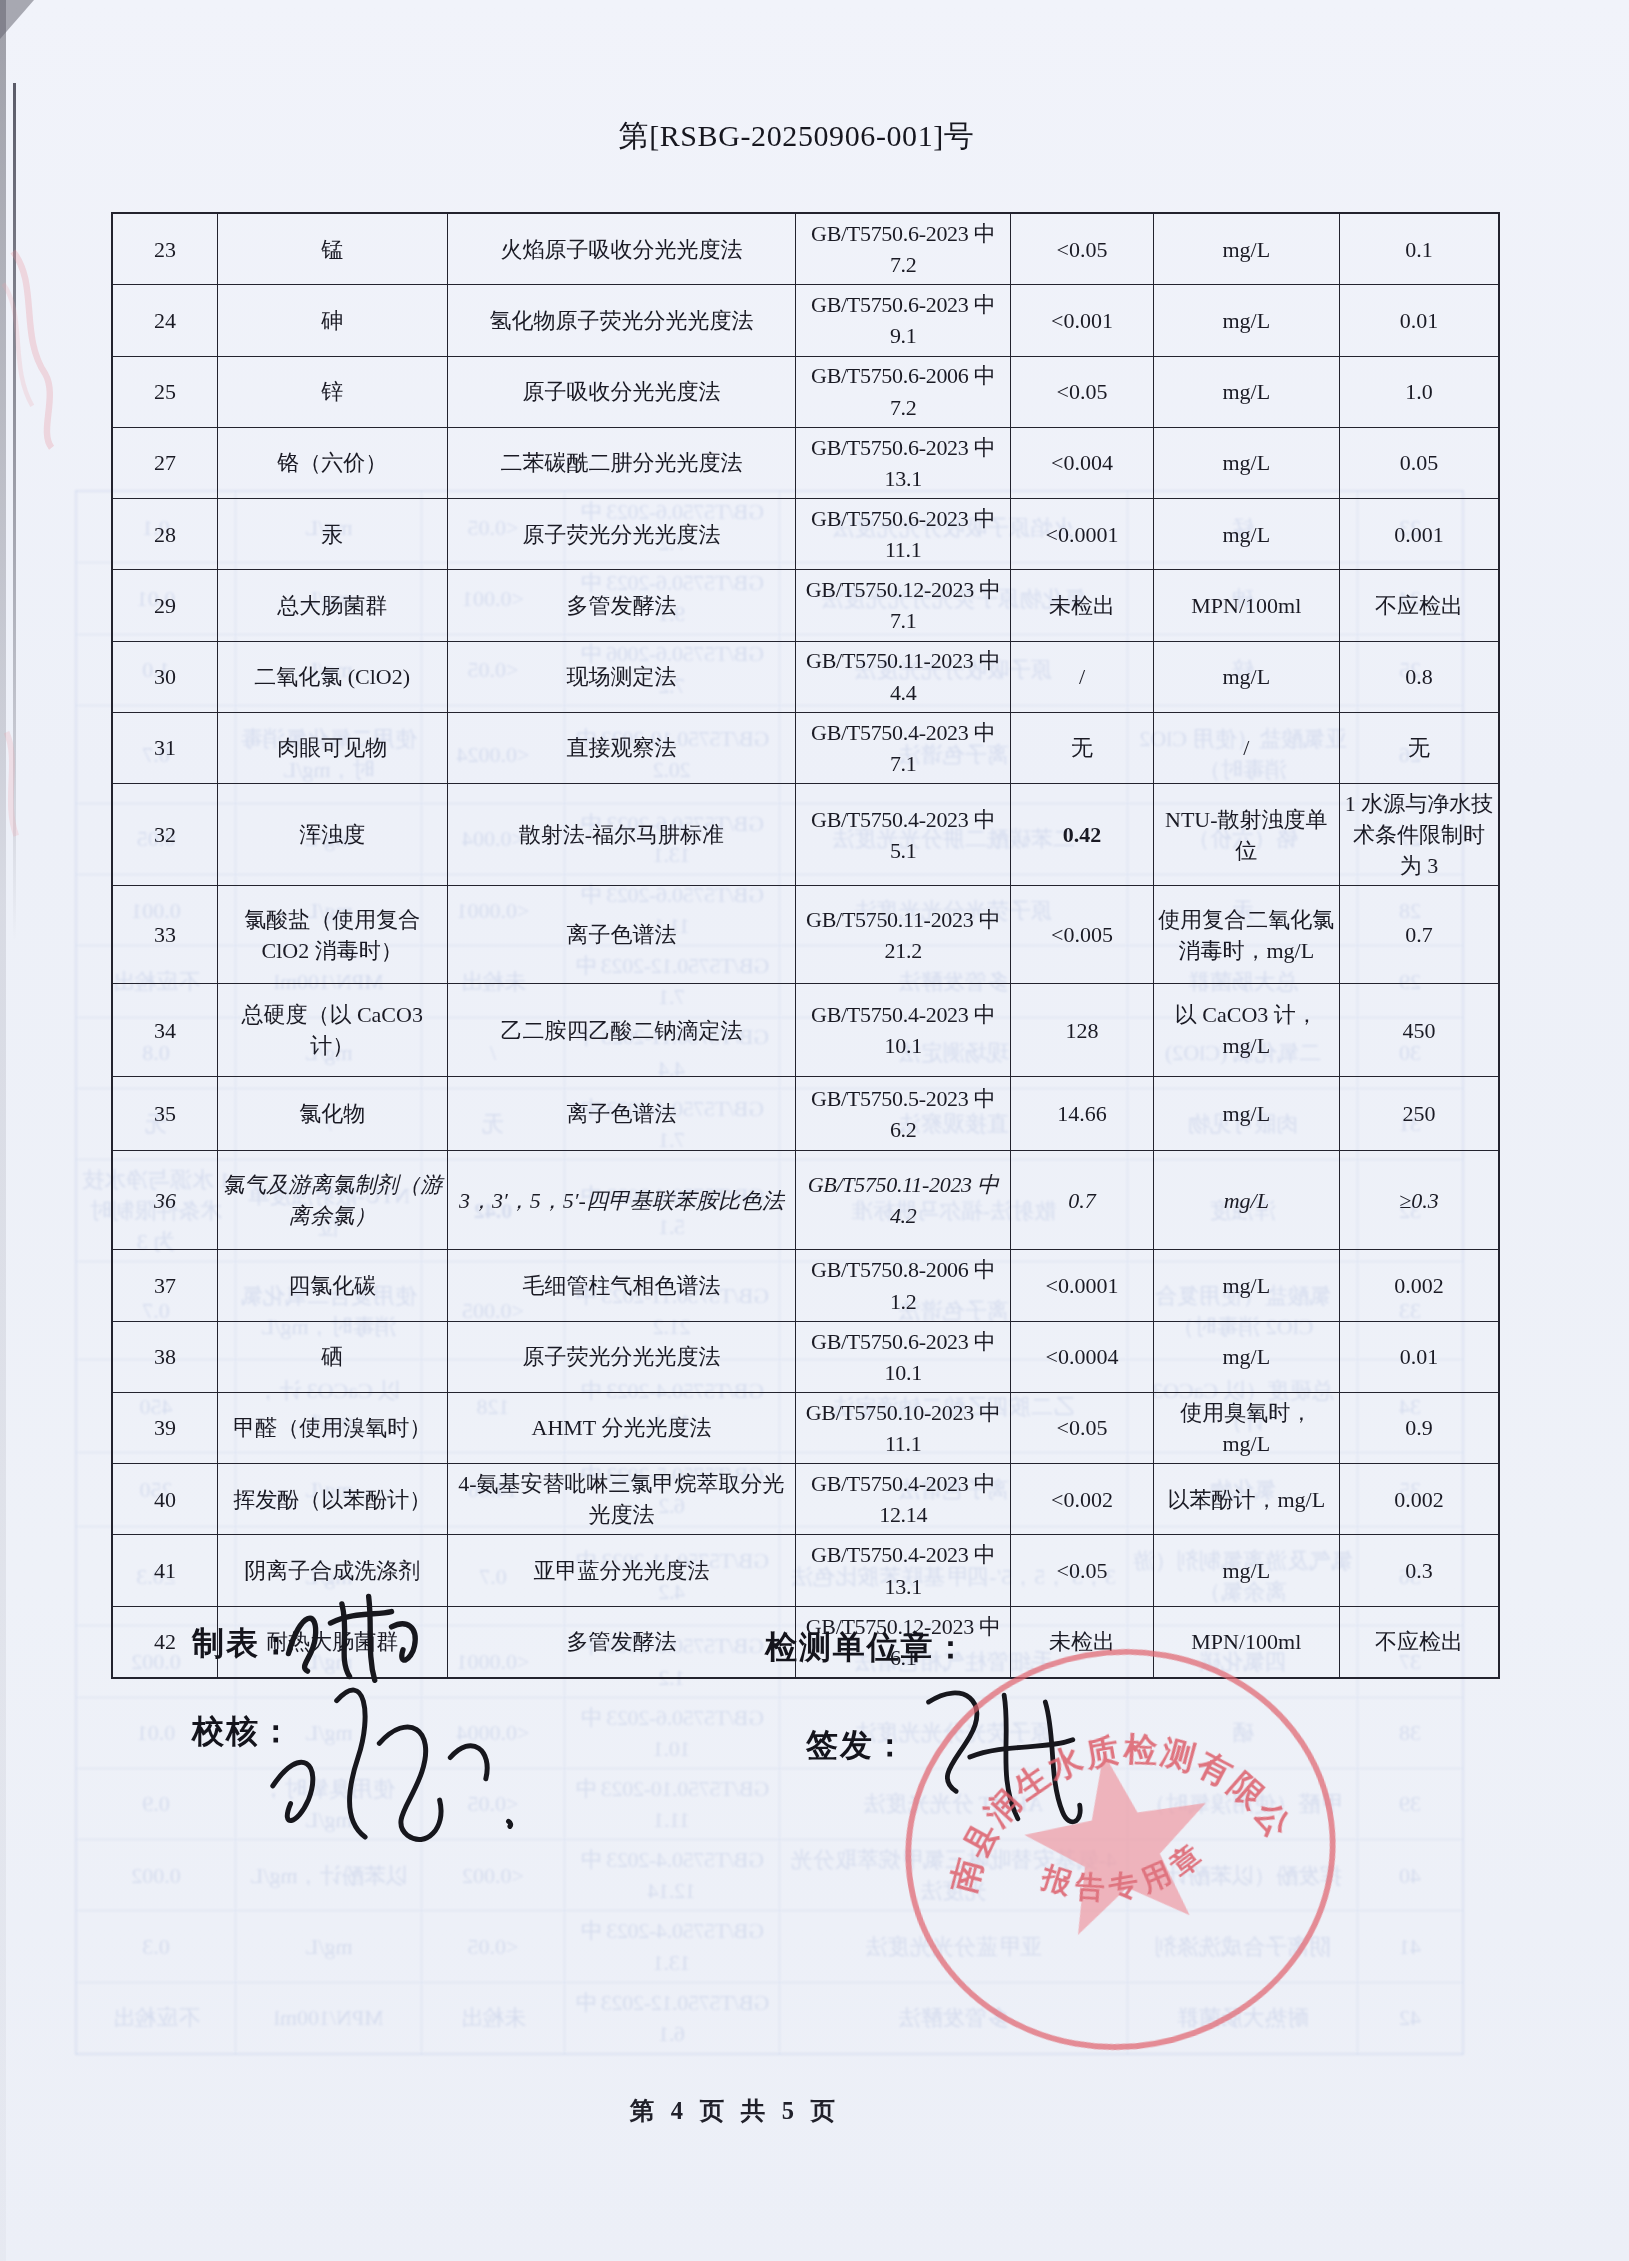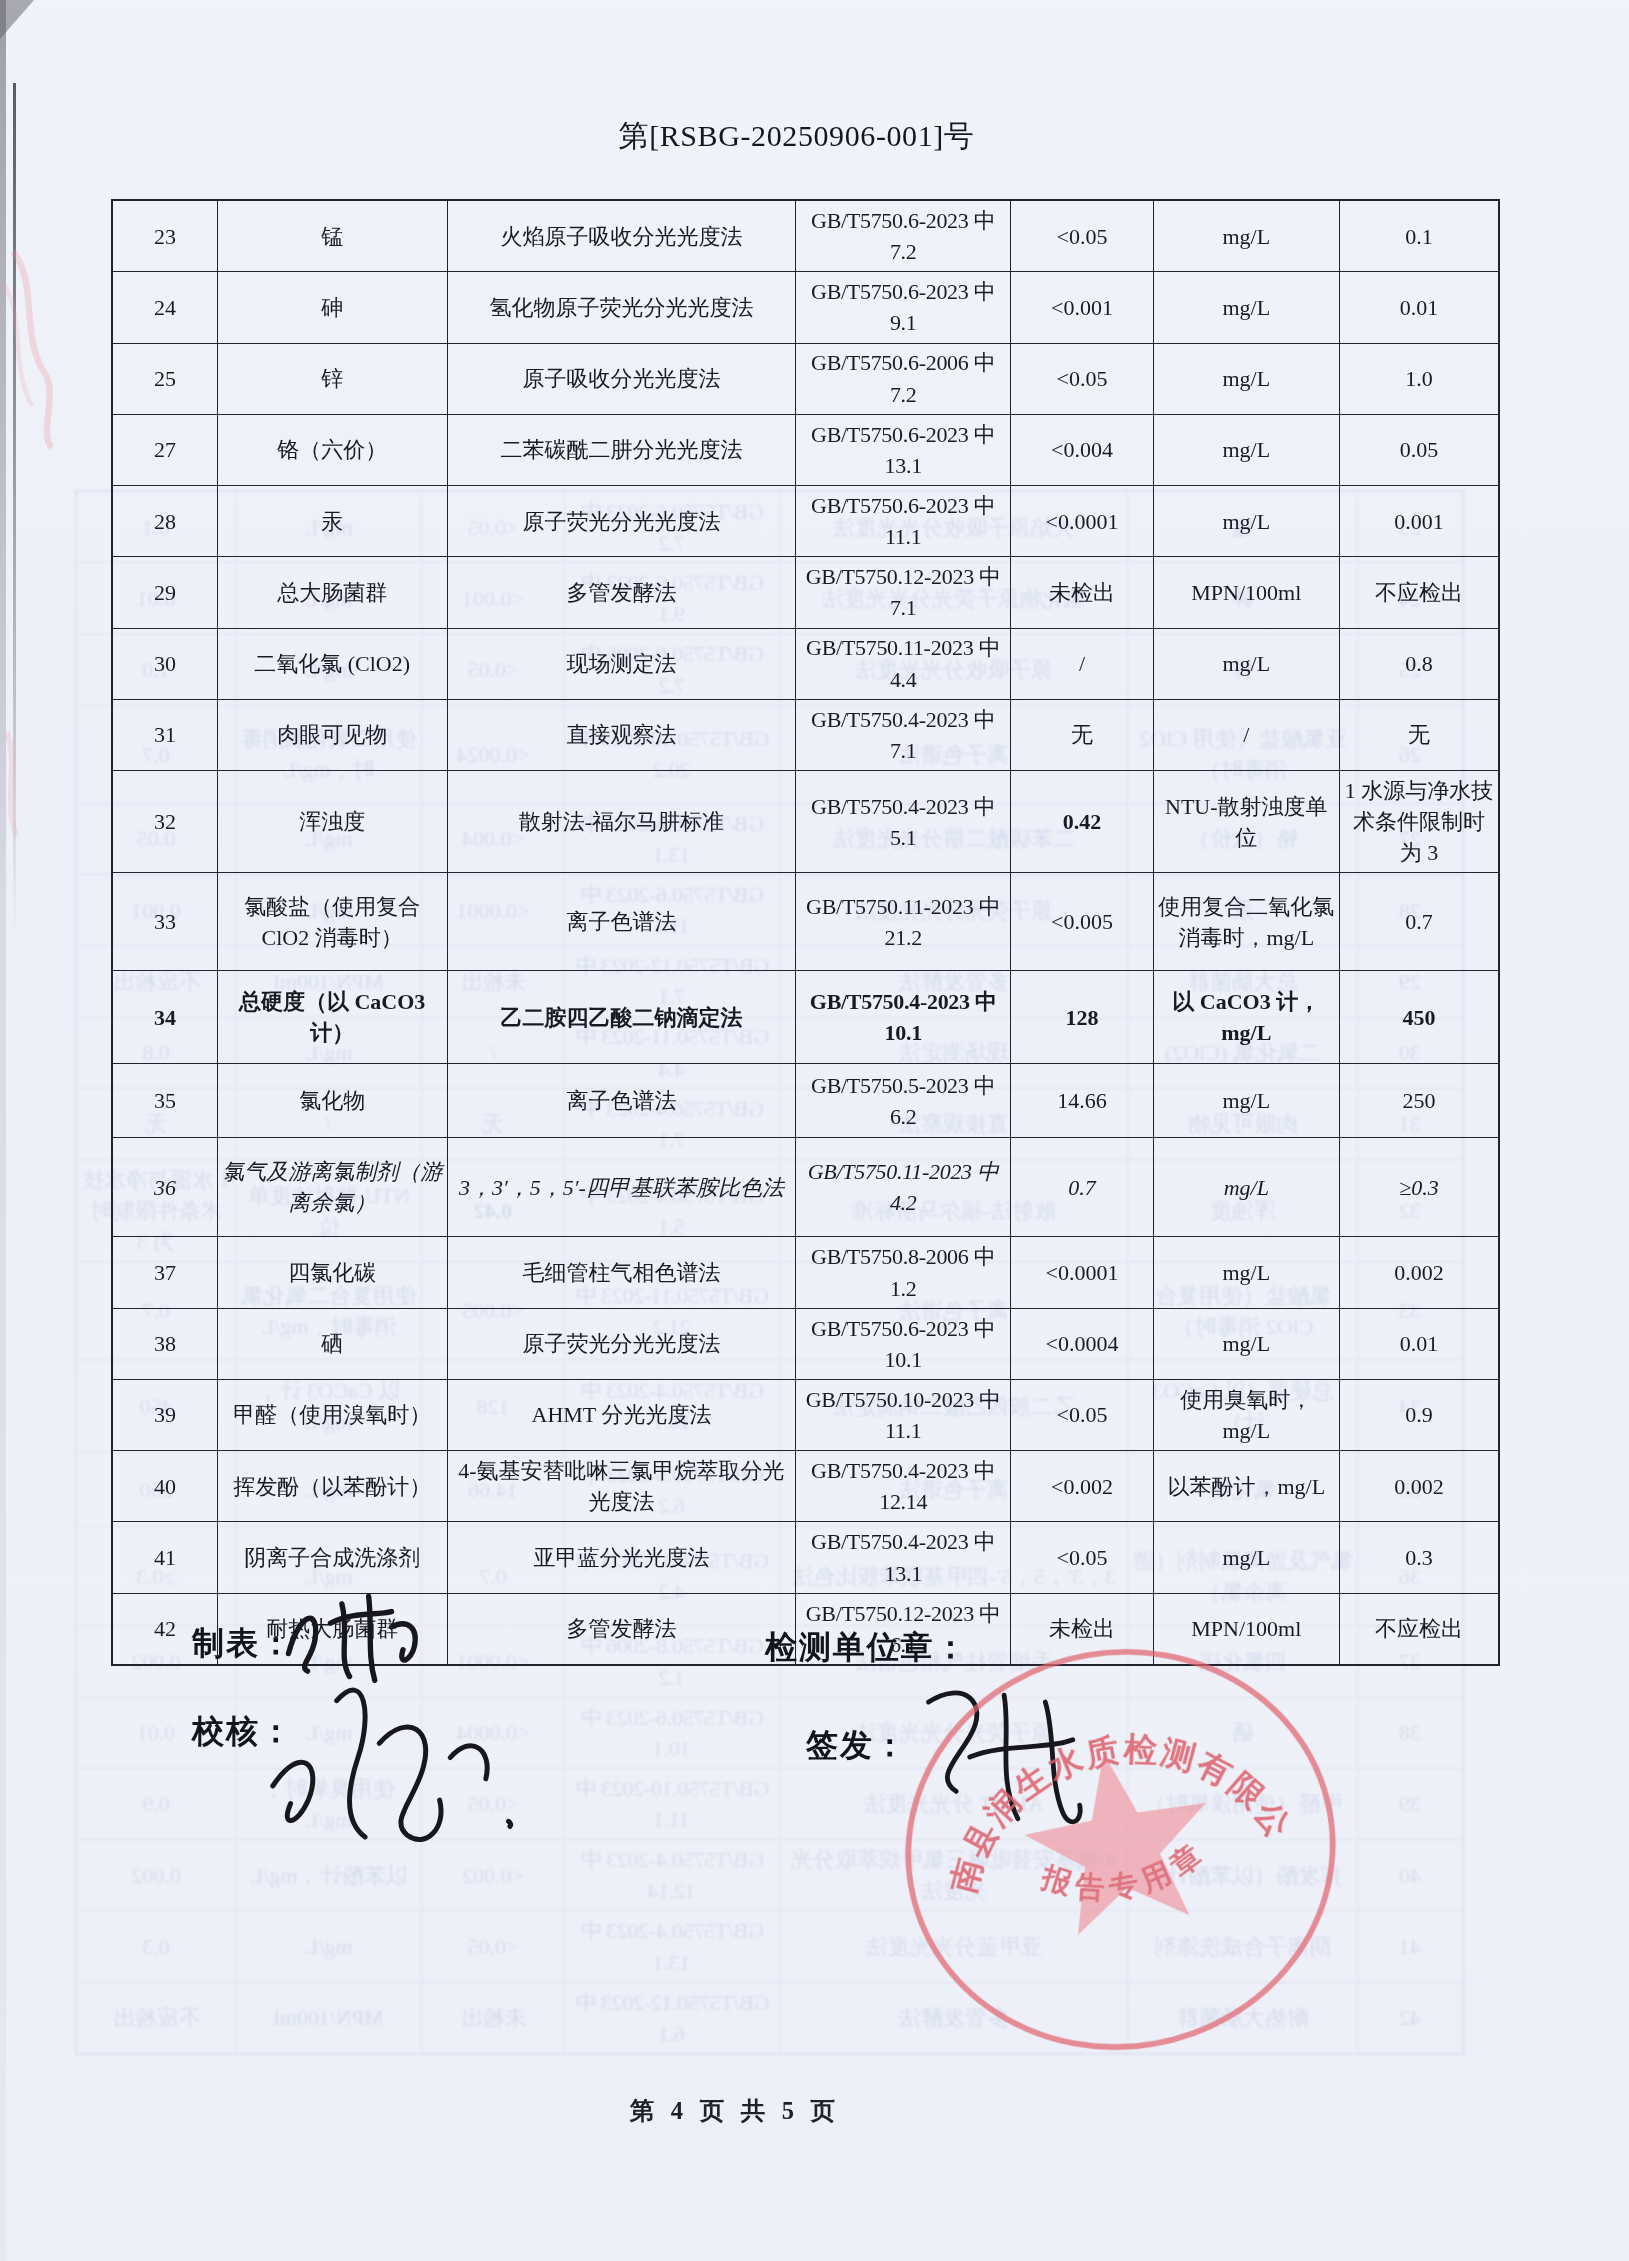--- a/index.html
+++ b/index.html
@@ -23,21 +23,21 @@
   
   .bleed{position:absolute;left:111px;top:490px;width:1353px;
     transform:scaleX(-1);opacity:.13;filter:blur(1.3px);pointer-events:none;}
   .bleed table,.bleed td{border-color:rgba(60,95,185,.7) !important;color:#3c5cb0 !important;}
   
   .doc-number{position:absolute;left:0;top:116px;width:1593px;text-align:center;
     font-size:30px;letter-spacing:0.6px;color:#17171f;}
   .page-footer{position:absolute;left:0;top:2094px;width:1470px;text-align:center;
     font-size:24.5px;letter-spacing:5.2px;color:#20202a;font-weight:bold;}
   
-  .tbl-wrap{position:absolute;left:111px;top:199px;width:1353px;}
+  .tbl-wrap{position:absolute;left:111px;top:212px;width:1353px;}
   table.results{border-collapse:collapse;table-layout:fixed;width:1353px;
     border:2.6px solid #23232e;}
   table.results td{border:1.9px solid #23232e;text-align:center;vertical-align:middle;
     font-size:22px;line-height:1.42;padding:3.9px 3.9px;word-break:break-word;}
   td.col-no{width:96px;}
   td.col-item{width:221px;}
   td.col-method{width:340px;}
   td.col-standard{width:206px;text-align:left;font-size:20px;letter-spacing:-0.3px;padding-left:7.7px;}
   td.col-result{width:134px;}
   td.col-unit{width:177px;}
@@ -343,21 +343,21 @@
           </tr>
           <tr style="height: 98px;">
             <td class="col-no">33</td>
             <td class="col-item">氯酸盐（使用复合 ClO2 消毒时）</td>
             <td class="col-method">离子色谱法</td>
             <td class="col-standard">GB/T5750.11-2023 中 21.2</td>
             <td class="col-result">&lt;0.005</td>
             <td class="col-unit">使用复合二氧化氯消毒时，mg/L</td>
             <td class="col-limit">0.7</td>
           </tr>
-          <tr style="height: 93px; font-weight: bold;">
+          <tr style="height: 93px;">
             <td class="col-no">34</td>
             <td class="col-item">总硬度（以 CaCO3 计）</td>
             <td class="col-method">乙二胺四乙酸二钠滴定法</td>
             <td class="col-standard">GB/T5750.4-2023 中 10.1</td>
             <td class="col-result">128</td>
             <td class="col-unit">以 CaCO3 计，mg/L</td>
             <td class="col-limit">450</td>
           </tr>
           <tr style="height: 74px;">
             <td class="col-no">35</td>

